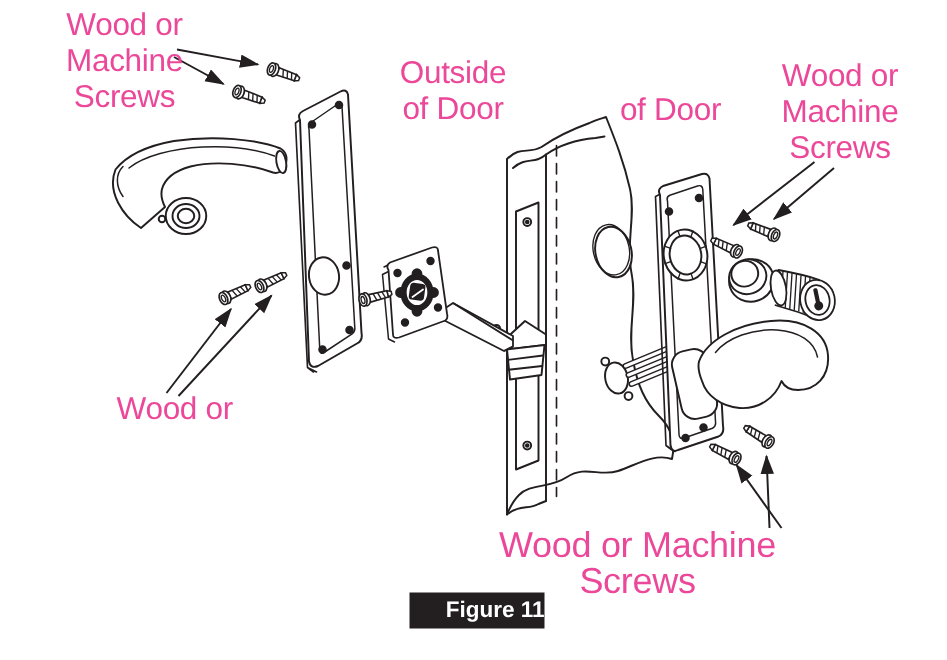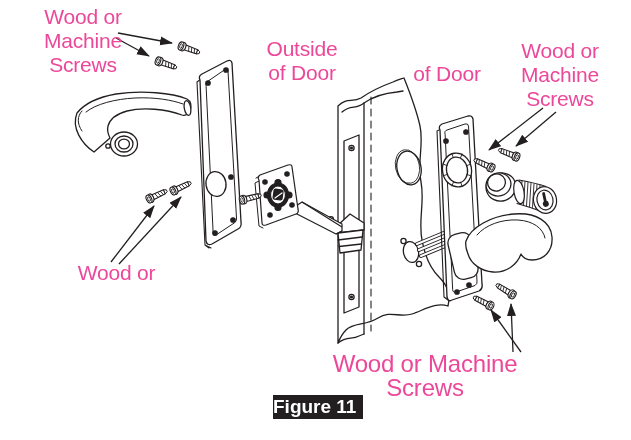--- a/index.html
+++ b/index.html
@@ -9,22 +9,22 @@
   .lbl{position:absolute;color:#ec4899;font-size:21px;line-height:24px;text-align:center;
        letter-spacing:-0.2px;}
   .lbl span{display:block;}
   #lbl-tl{left:20px;top:5px;width:126px;}
   #lbl-inside{left:250px;top:37px;width:104px;}
   #lbl-outside{left:395px;top:62px;width:104px;}
   #lbl-tr{left:504px;top:39px;width:112px;}
   #lbl-bl{left:29px;top:261px;width:175px;}
   #lbl-br{left:315px;top:352px;width:220px;font-size:24px;}
   #figure-badge{position:absolute;left:273px;top:395px;width:90px;height:24px;
-    background:#231f20;color:#ffffff;font-weight:bold;font-size:19px;line-height:24px;
-    text-align:left;}
+    background:#231f20;color:#ffffff;font-weight:bold;font-size:15px;line-height:24px;
+    text-align:right;}
   svg *{vector-effect:non-scaling-stroke;}
 </style>
 </head>
 <body>
 
 <div id="stage">
 
 <svg id="art" width="631" height="440" viewBox="0 0 631 440">
   <defs>
     <marker id="arrow" markerUnits="userSpaceOnUse" markerWidth="15" markerHeight="12" refX="12" refY="4.5" orient="auto">

